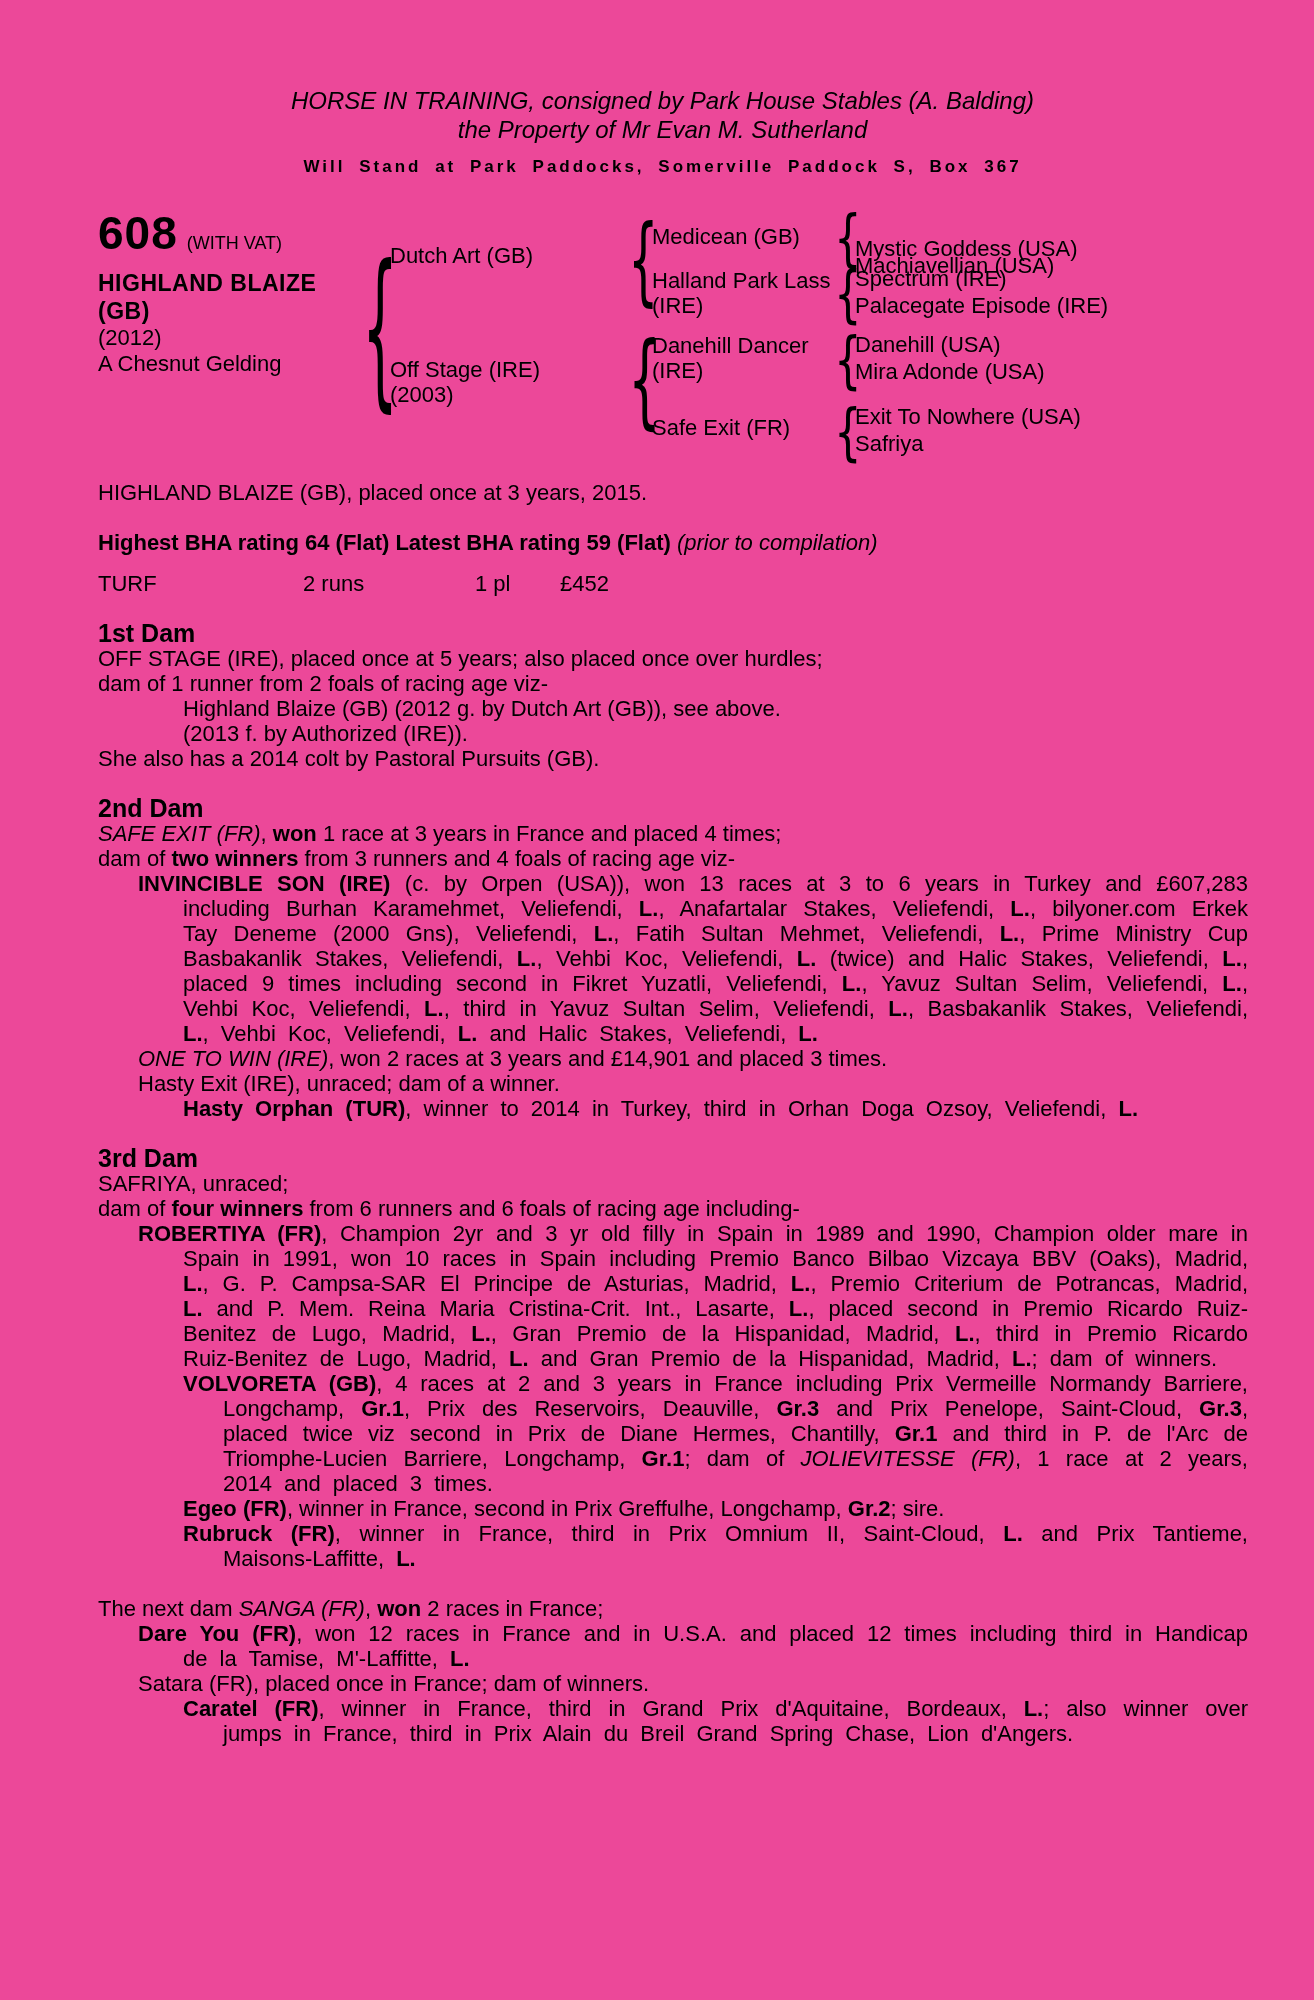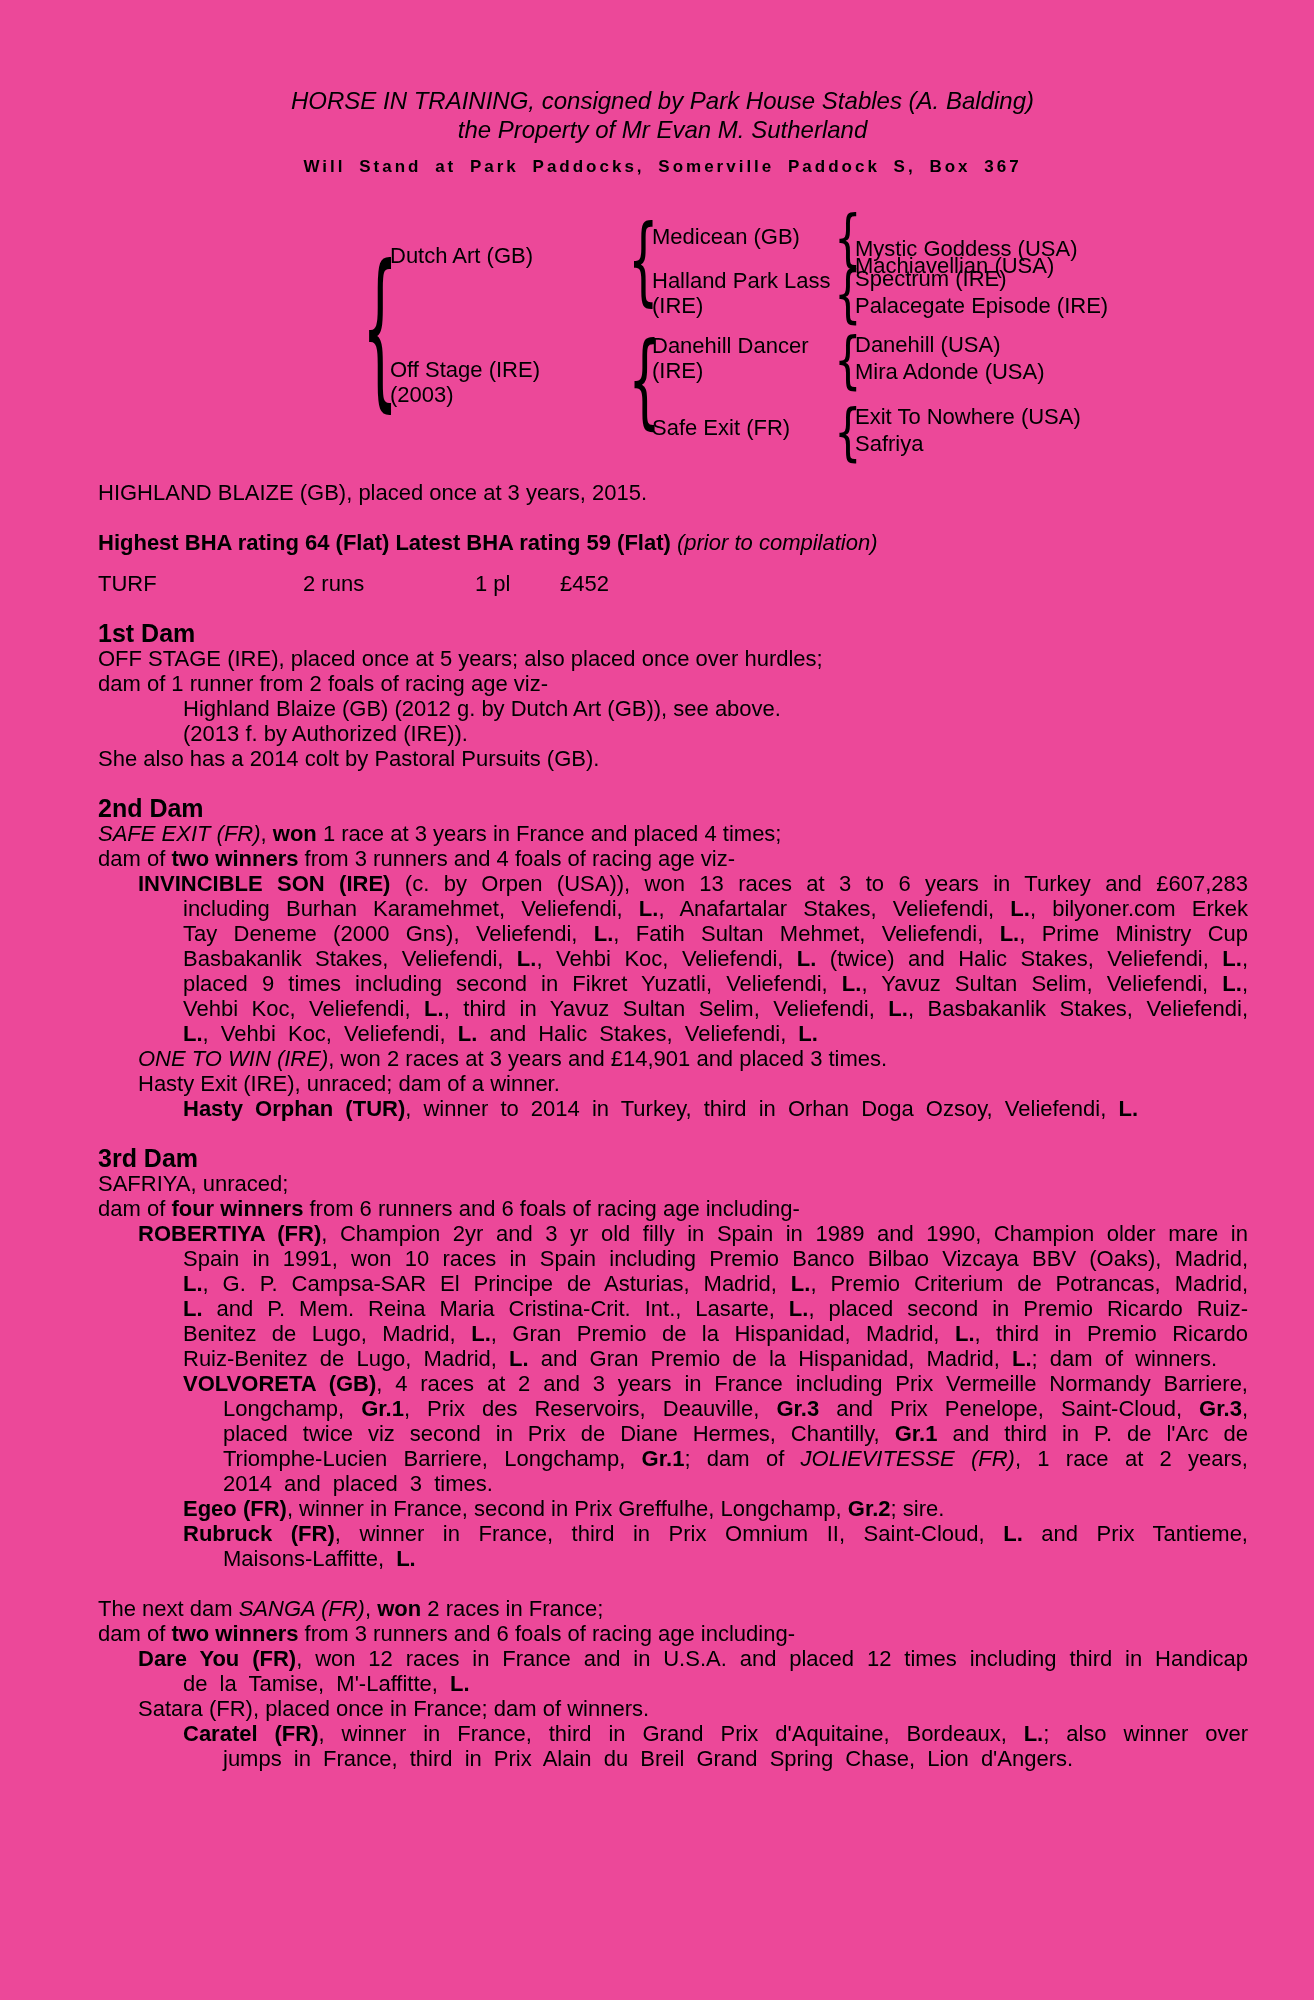--- a/index.html
+++ b/index.html
@@ -50,20 +50,33 @@
 <body>
 
 <div class="page">
 
   <div class="header">
     <div class="h-it">HORSE IN TRAINING, consigned by Park House Stables (A. Balding)</div>
     <div class="h-it">the Property of Mr Evan M. Sutherland</div>
     <div class="h-bold">Will Stand at Park Paddocks, Somerville Paddock S, Box 367</div>
   </div>
 
+  <div class="lot-block">
+    <div class="lot-line">
+      <span class="lot-num">608</span><span class="vat">(WITH VAT)</span>
+    </div>
+    <div class="horse-name">
+      <div>HIGHLAND BLAIZE</div>
+      <div>(GB)</div>
+    </div>
+    <div class="lot-meta">
+      <div>(2012)</div>
+      <div>A Chesnut Gelding</div>
+    </div>
+  </div>
 
   <div class="brace" style="left:362px;top:242px;font-size:172px;transform:scale(0.33,1);"></div>
   <div class="brace" style="left:628px;top:212px;font-size:96px;transform:scale(0.5,1);"></div>
   <div class="brace" style="left:628px;top:328px;font-size:104px;transform:scale(0.5,1);"></div>
   <div class="brace" style="left:834px;top:207px;font-size:62px;transform:scale(0.7,1);"></div>
   <div class="brace" style="left:834px;top:263px;font-size:62px;transform:scale(0.7,1);"></div>
   <div class="brace" style="left:834px;top:329px;font-size:62px;transform:scale(0.7,1);"></div>
   <div class="brace" style="left:834px;top:401px;font-size:62px;transform:scale(0.7,1);"></div>
 
   <div class="ped nowrap" style="left:390px;top:243px;">Dutch Art (GB)</div>
@@ -114,19 +127,18 @@
 
     <div class="hd mt">3rd Dam</div>
     <p class="p"><span>SAFRIYA, unraced;</span></p>
     <p class="p"><span>dam of </span><span class="b">four winners</span><span> from 6 runners and 6 foals of racing age including-</span></p>
     <p class="p l1 j"><span class="b">ROBERTIYA (FR)</span><span>, Champion 2yr and 3 yr old filly in Spain in 1989 and 1990, Champion older mare in Spain in 1991, won 10 races in Spain including Premio Banco Bilbao Vizcaya BBV (Oaks), Madrid, </span><span class="b">L.</span><span>, G. P. Campsa-SAR El Principe de Asturias, Madrid, </span><span class="b">L.</span><span>, Premio Criterium de Potrancas, Madrid, </span><span class="b">L.</span><span> and P. Mem. Reina Maria Cristina-Crit. Int., Lasarte, </span><span class="b">L.</span><span>, placed second in Premio Ricardo Ruiz-Benitez de Lugo, Madrid, </span><span class="b">L.</span><span>, Gran Premio de la Hispanidad, Madrid, </span><span class="b">L.</span><span>, third in Premio Ricardo Ruiz-Benitez de Lugo, Madrid, </span><span class="b">L.</span><span> and Gran Premio de la Hispanidad, Madrid, </span><span class="b">L.</span><span>; dam of winners.</span></p>
     <p class="p l2 j"><span class="b">VOLVORETA (GB)</span><span>, 4 races at 2 and 3 years in France including Prix Vermeille Normandy Barriere, Longchamp, </span><span class="b">Gr.1</span><span>, Prix des Reservoirs, Deauville, </span><span class="b">Gr.3</span><span> and Prix Penelope, Saint-Cloud, </span><span class="b">Gr.3</span><span>, placed twice viz second in Prix de Diane Hermes, Chantilly, </span><span class="b">Gr.1</span><span> and third in P. de l'Arc de Triomphe-Lucien Barriere, Longchamp, </span><span class="b">Gr.1</span><span>; dam of </span><span class="i">JOLIEVITESSE (FR)</span><span>, 1 race at 2 years, 2014 and placed 3 times.</span></p>
     <p class="p l2"><span class="b">Egeo (FR)</span><span>, winner in France, second in Prix Greffulhe, Longchamp, </span><span class="b">Gr.2</span><span>; sire.</span></p>
     <p class="p l2 j"><span class="b">Rubruck (FR)</span><span>, winner in France, third in Prix Omnium II, Saint-Cloud, </span><span class="b">L.</span><span> and Prix Tantieme, Maisons-Laffitte, </span><span class="b">L.</span></p>
 
     <p class="p mt"><span>The next dam </span><span class="i">SANGA (FR)</span><span>, </span><span class="b">won</span><span> 2 races in France;</span></p>
-    <p class="p"><span>dam of </span><span class="b">two winners</span><span> from 3 runners and 6 foals of racing age including-</span></p>
     <p class="p l1 j"><span class="b">Dare You (FR)</span><span>, won 12 races in France and in U.S.A. and placed 12 times including third in Handicap de la Tamise, M'-Laffitte, </span><span class="b">L.</span></p>
     <p class="p l1"><span>Satara (FR), placed once in France; dam of winners.</span></p>
     <p class="p l2 j"><span class="b">Caratel (FR)</span><span>, winner in France, third in Grand Prix d'Aquitaine, Bordeaux, </span><span class="b">L.</span><span>; also winner over jumps in France, third in Prix Alain du Breil Grand Spring Chase, Lion d'Angers.</span></p>
 
   </div>
 </div>
 
 </body></html>

